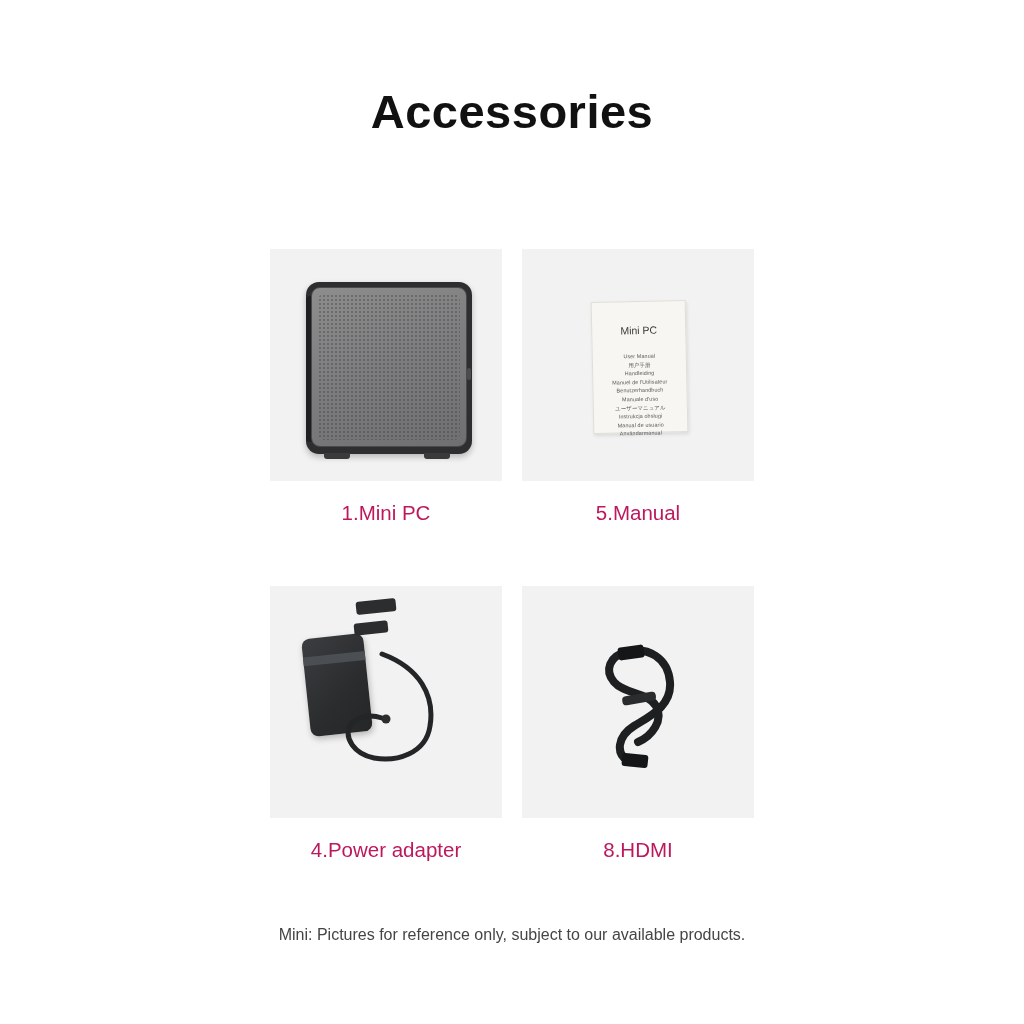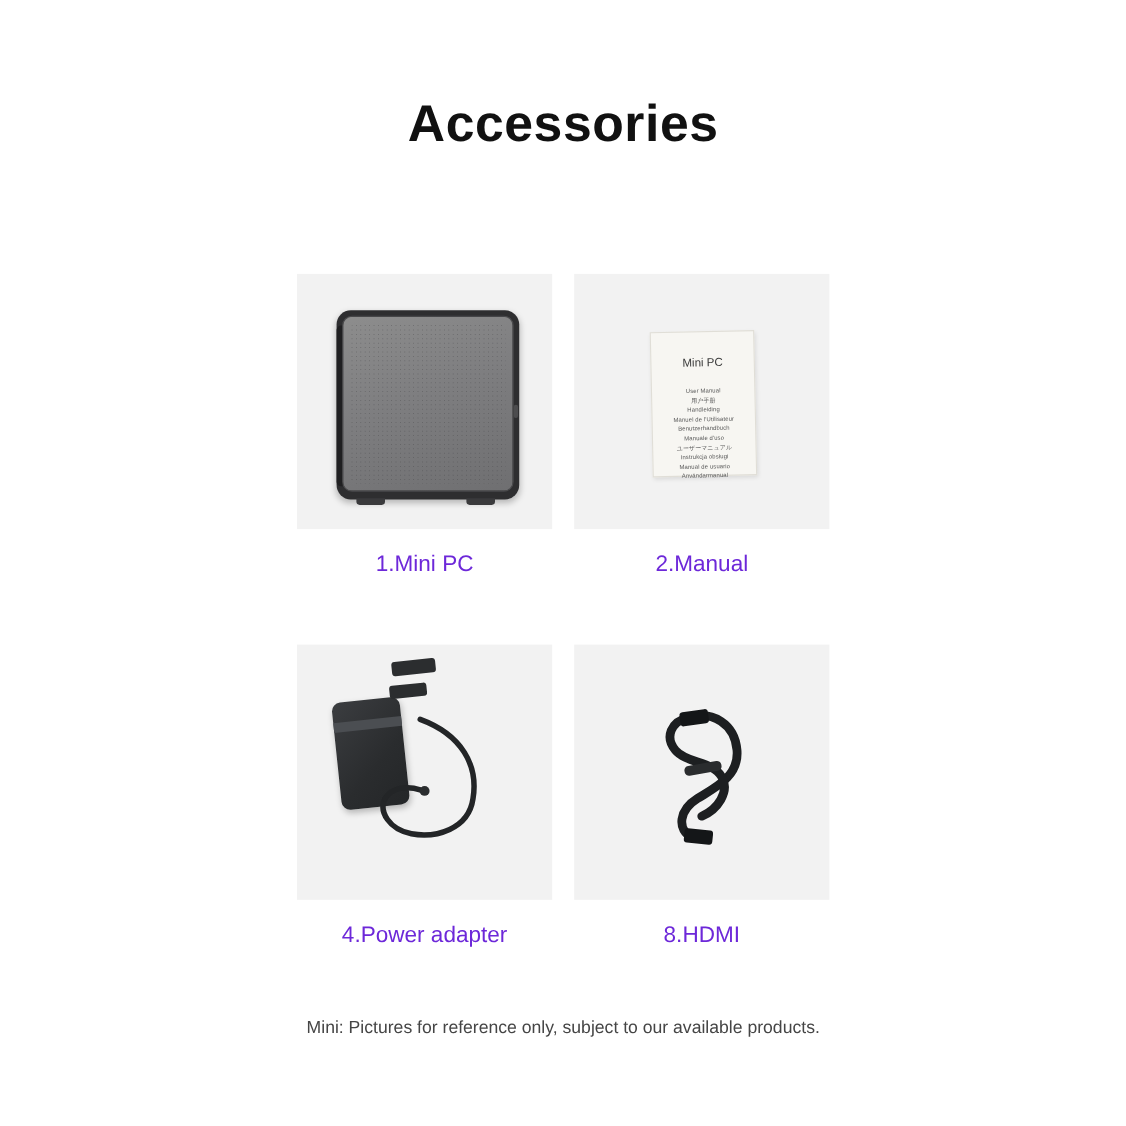--- a/index.html
+++ b/index.html
@@ -49,21 +49,21 @@
   .thumb {
     width: 232px;
     height: 232px;
     background: #f2f2f2;
     position: relative;
     overflow: hidden;
   }
   .caption {
     margin-top: 20px;
     font-size: 20.5px;
-    color: #6d28d9;
+    color: #be185d;
     white-space: nowrap;
   }
 
   .note {
     position: absolute;
     top: 926px;
     left: 0;
     width: 1024px;
     text-align: center;
     font-size: 16px;
@@ -305,21 +305,21 @@
             <span>Manuel de l'Utilisateur</span>
             <span>Benutzerhandbuch</span>
             <span>Manuale d'uso</span>
             <span>ユーザーマニュアル</span>
             <span>Instrukcja obsługi</span>
             <span>Manual de usuario</span>
             <span>Användarmanual</span>
           </div>
         </div>
       </div>
-      <div class="caption">2.Manual</div>
+      <div class="caption">5.Manual</div>
     </div>
 
 
   </div>
 
   <div class="row row-2">
 
     <div class="cell">
       <div class="thumb">
         <div class="adapter-brick">

